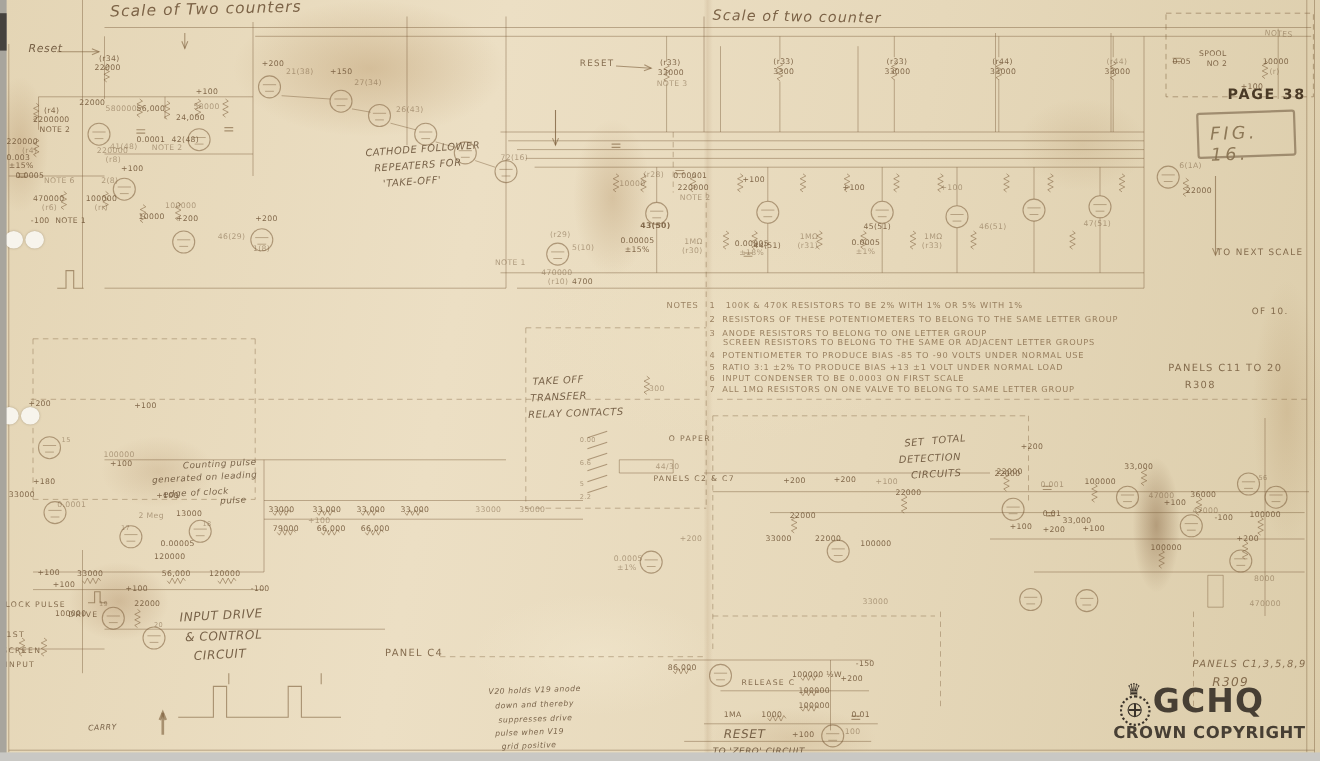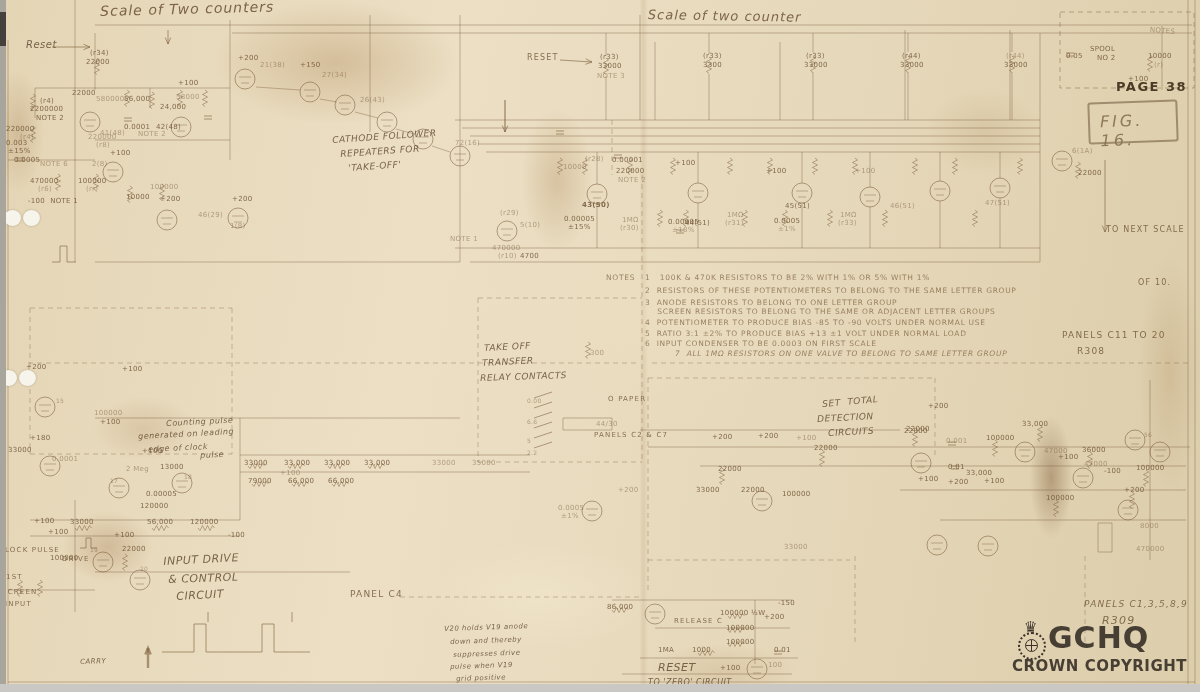--- a/index.html
+++ b/index.html
@@ -565,21 +565,21 @@
 
   <div id="notes-box">
     <span class="note-line" style="left:606px;top:274px;">NOTES</span>
   <span class="note-line" style="left: 645px; top: 274px;">1   100K &amp; 470K RESISTORS TO BE 2% WITH 1% OR 5% WITH 1%</span>
       <span class="note-line" style="left: 645px; top: 287px;">2  RESISTORS OF THESE POTENTIOMETERS TO BELONG TO THE SAME LETTER GROUP</span>
       <span class="note-line" style="left: 645px; top: 299px;">3  ANODE RESISTORS TO BELONG TO ONE LETTER GROUP</span>
       <span class="note-line" style="left: 645px; top: 308px;">    SCREEN RESISTORS TO BELONG TO THE SAME OR ADJACENT LETTER GROUPS</span>
       <span class="note-line" style="left: 645px; top: 319px;">4  POTENTIOMETER TO PRODUCE BIAS -85 TO -90 VOLTS UNDER NORMAL USE</span>
       <span class="note-line" style="left: 645px; top: 330px;">5  RATIO 3:1 ±2% TO PRODUCE BIAS +13 ±1 VOLT UNDER NORMAL LOAD</span>
       <span class="note-line" style="left: 645px; top: 340px;">6  INPUT CONDENSER TO BE 0.0003 ON FIRST SCALE</span>
-      <span class="note-line" style="left: 675px; top: 350px; font-style: italic;">7  ALL 1MΩ RESISTORS ON ONE VALVE TO BELONG TO SAME LETTER GROUP</span>
+      <span class="note-line" style="left: 645px; top: 350px;">7  ALL 1MΩ RESISTORS ON ONE VALVE TO BELONG TO SAME LETTER GROUP</span>
     </div>
 
   <div class="lbl d" style="left:1106px;top:226px;font-size:8px;">TO NEXT SCALE</div>
   <div class="lbl d" style="left:1138px;top:237px;font-size:8px;margin-top:42px;">OF 10.</div>
 
   <div class="lbl d" style="left:1062px;top:331px;font-size:9px;">PANELS C11 TO 20</div>
   <div class="lbl d" style="left:1077px;top:347px;font-size:9px;">R308</div>
 
   <div class="lbl d" style="left:1084px;top:600px;font-size:9px;font-style:italic;">PANELS C1,3,5,8,9</div>
   <div class="lbl d" style="left:1102px;top:615px;font-size:11px;font-style:italic;">R309</div>

